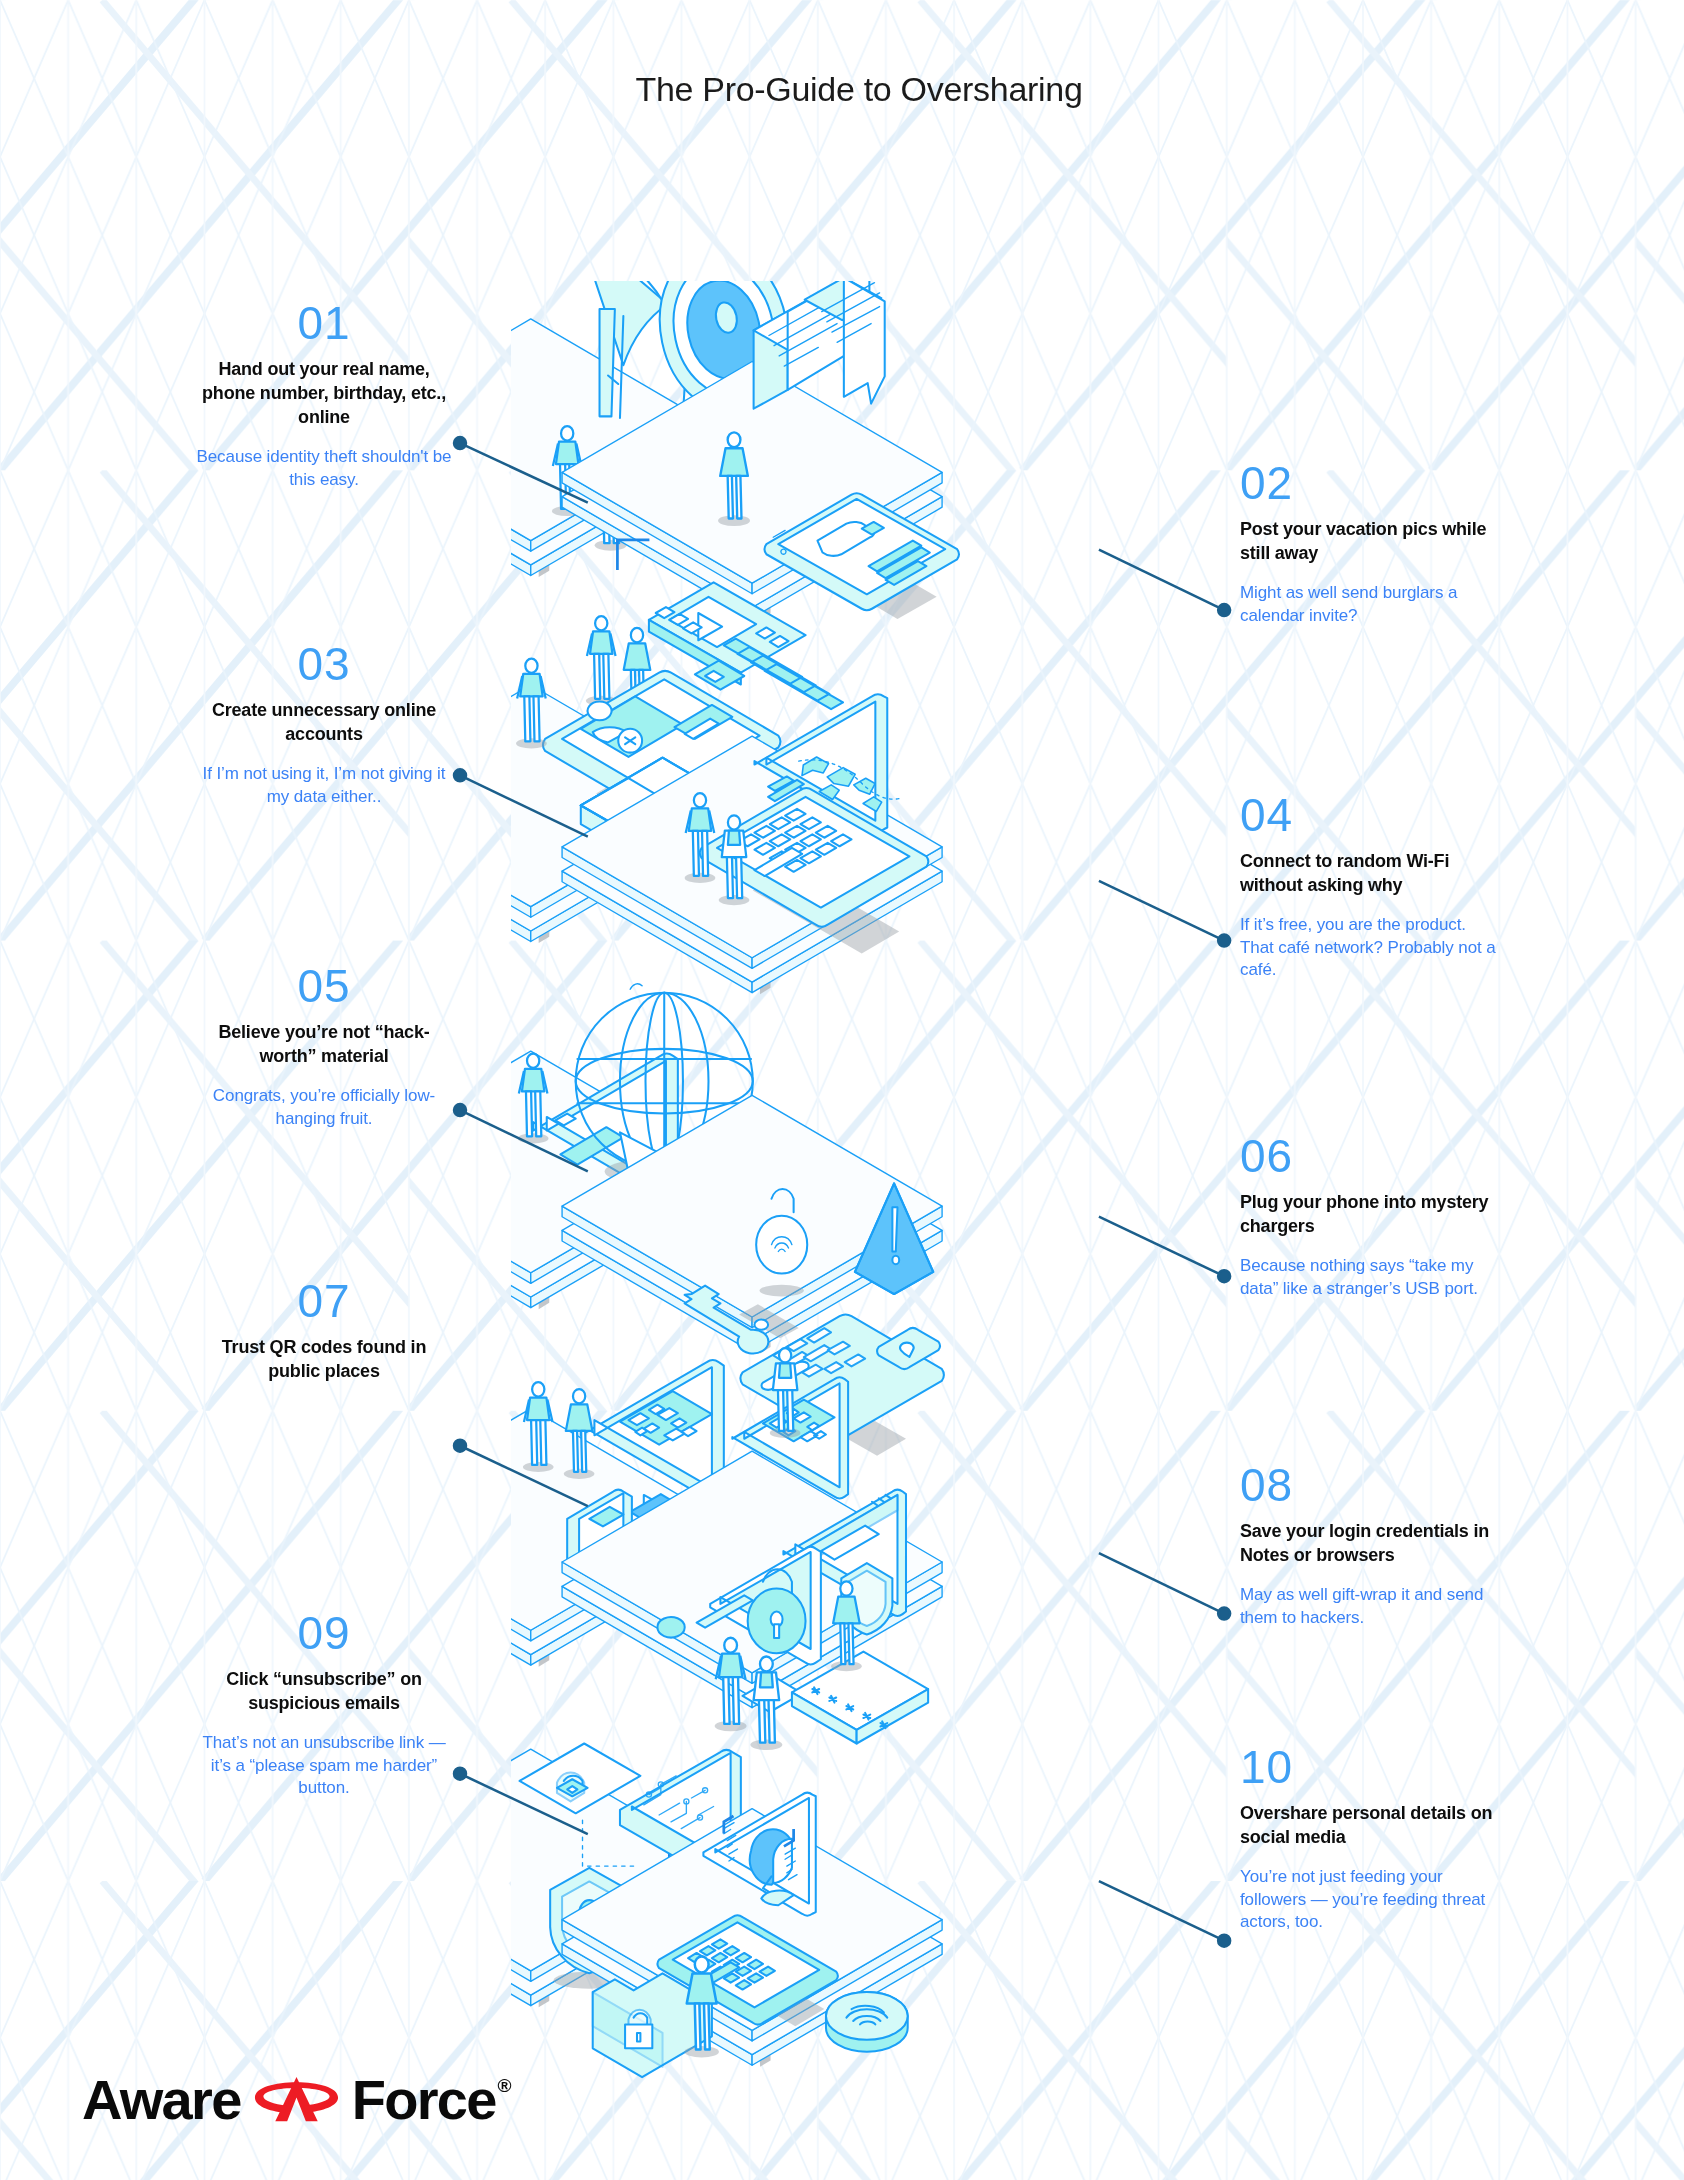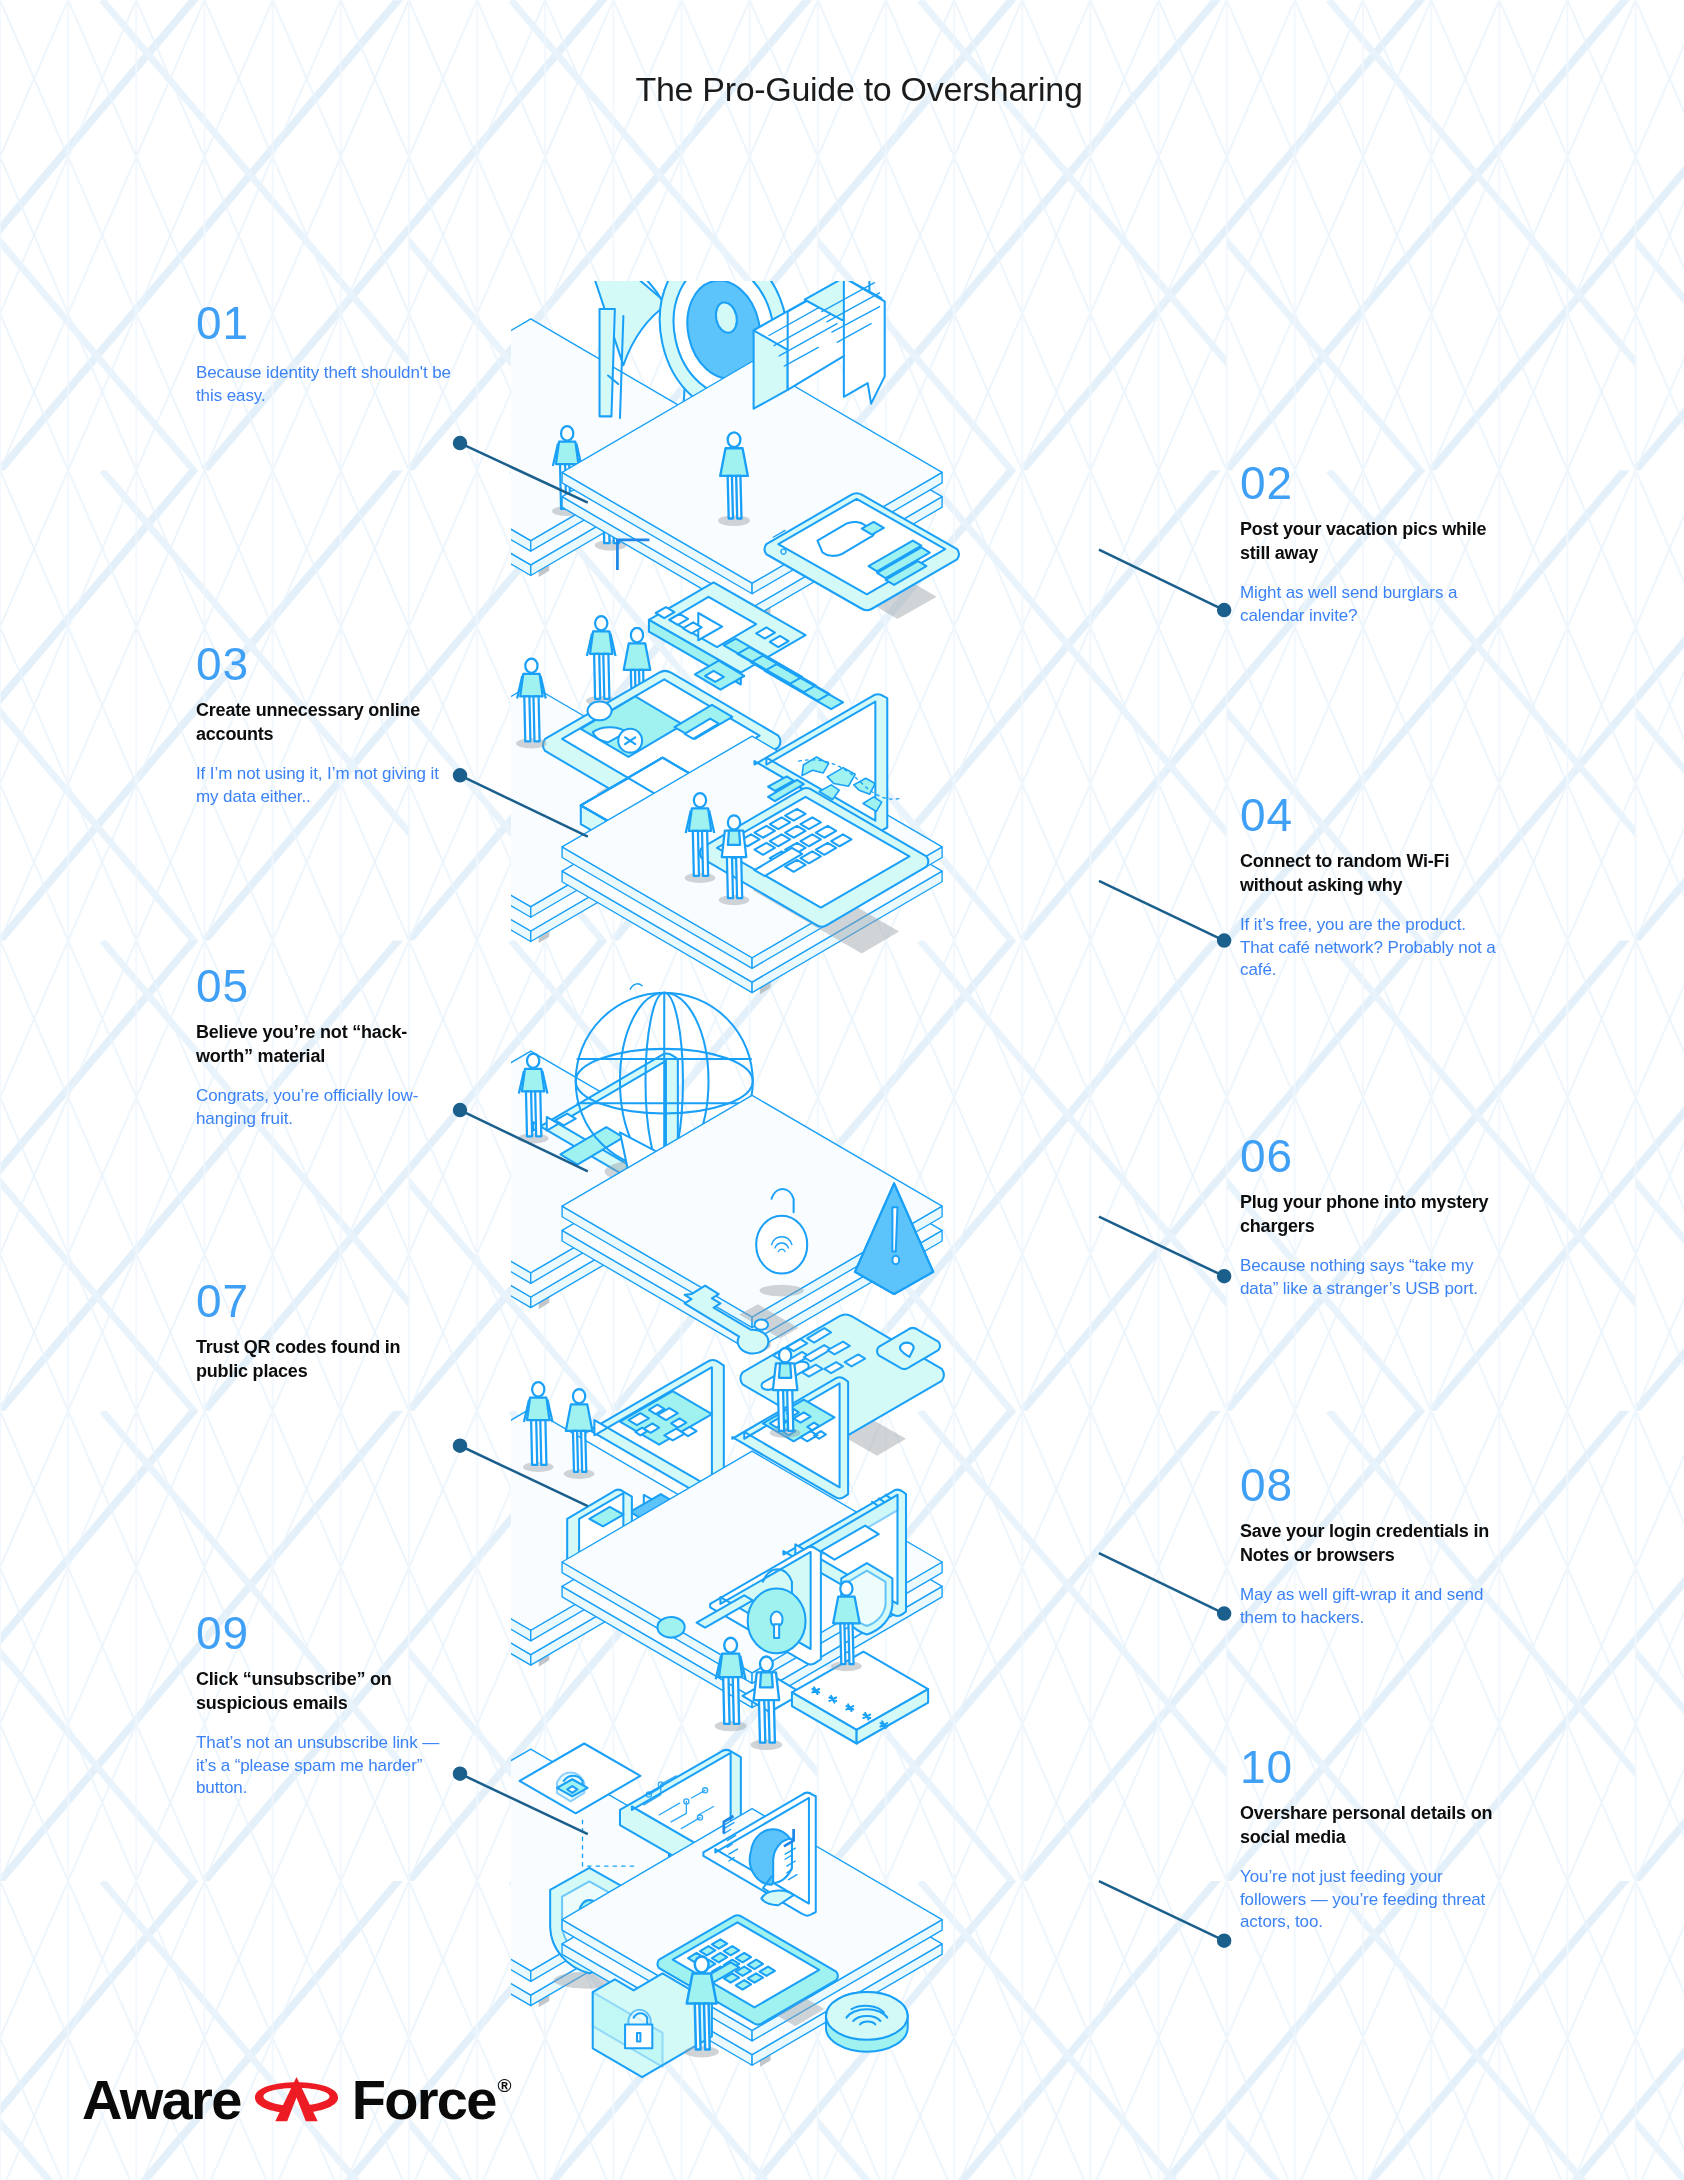--- a/index.html
+++ b/index.html
@@ -72,21 +72,21 @@
     height: 1814px;
     z-index: 2;
   }
 
   
   .item {
     position: absolute;
     width: 256px;
     z-index: 6;
   }
-  .item.left  { }
+  .item.left  { text-align: center; }
   .item.right { }
 
   .item-num {
     font-size: 46px;
     font-weight: normal;
     color: #3fa0f5;
     line-height: 1.0;
     letter-spacing: 0.9px;
     margin-bottom: 12px;
   }
@@ -704,20 +704,21 @@
       <circle cx="1437" cy="1894" r="7"></circle>
     <line x1="540" y1="2082" x2="690" y2="2153"></line>
       <circle cx="540" cy="2082" r="7"></circle>
     <line x1="1437" y1="2278" x2="1290" y2="2208"></line>
       <circle cx="1437" cy="2278" r="7"></circle>
   </g>
 </svg>
 
 <div class="item left" style="left:196px; top:300px;">
   <div class="item-num">01</div>
+  <div class="item-head">Hand out your real name, phone number, birthday, etc., online</div>
   <div class="item-body">Because identity theft shouldn't be this easy.</div>
 </div>
 
 <div class="item right" style="left:1240px; top:460px;">
   <div class="item-num">02</div>
   <div class="item-head">Post your vacation pics while still away</div>
   <div class="item-body">Might as well send burglars a calendar invite?</div>
 </div>
 
 <div class="item left" style="left:196px; top:641px;">

